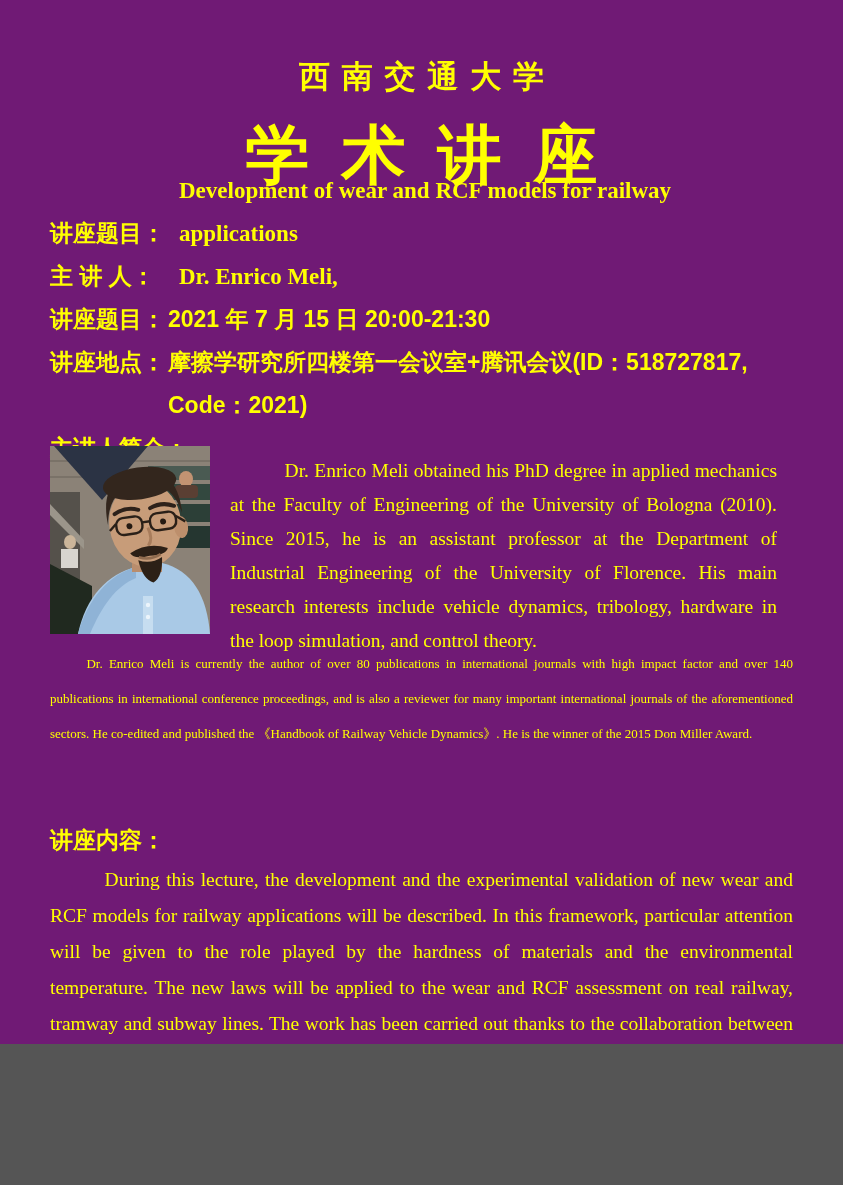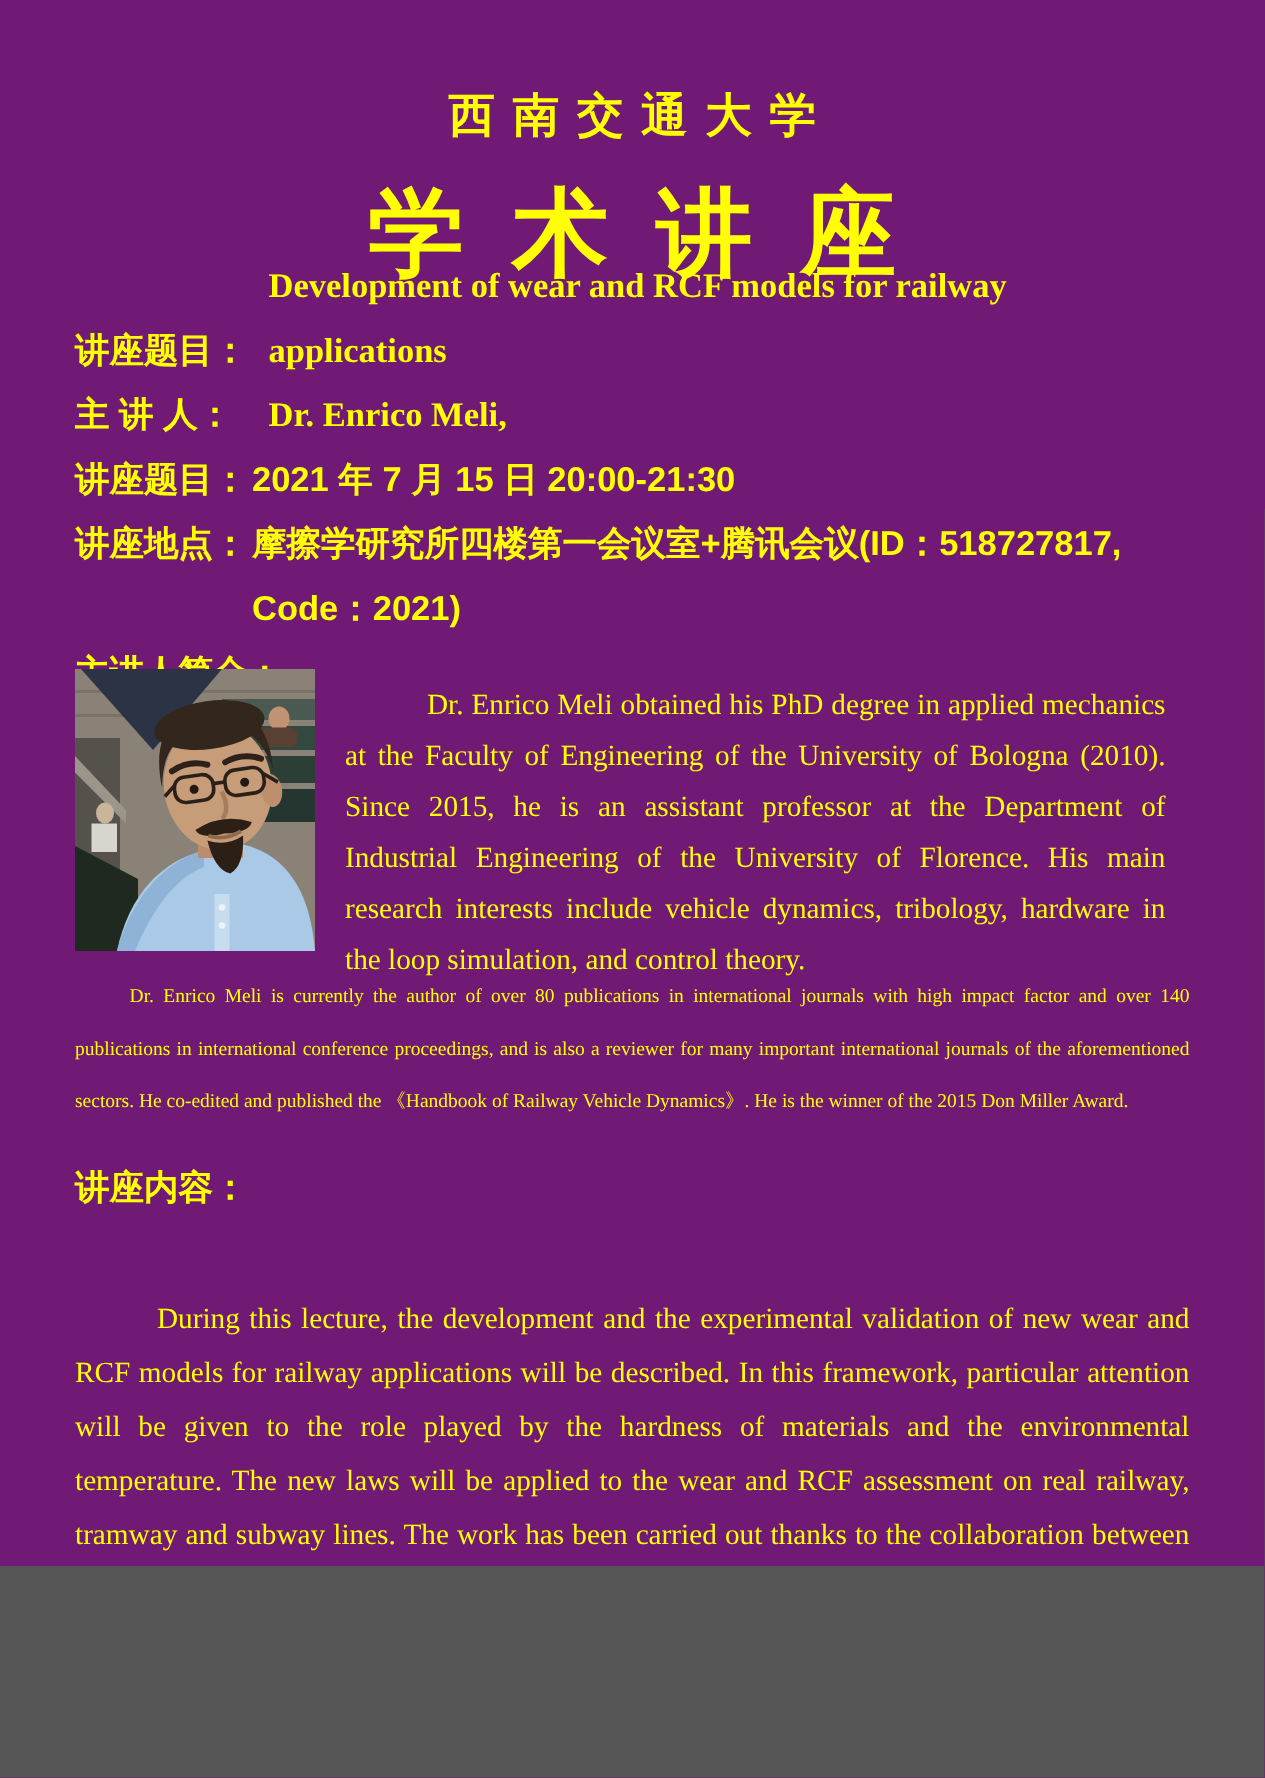--- a/index.html
+++ b/index.html
@@ -53,21 +53,21 @@
     font-family:"Liberation Serif",serif;
     font-size:13px;line-height:35px;
     text-align:justify;text-indent:2.8em;margin:0;
   }
   
   .section-label{
     position:absolute;left:50px;
     font-size:23px;font-weight:bold;line-height:36px;
     font-family:"Liberation Sans",sans-serif;
   }
-  .content-label{top:773px;}
+  .content-label{top:822px;}
   .content-para{
     position:absolute;top:862px;left:50px;right:50px;
     font-family:"Liberation Serif",serif;
     font-size:19.5px;line-height:36px;
     text-align:justify;text-indent:2.8em;margin:0;
   }
   
   .welcome{
     position:absolute;top:1078px;right:52px;
     font-size:40px;font-weight:bold;font-style:italic;

